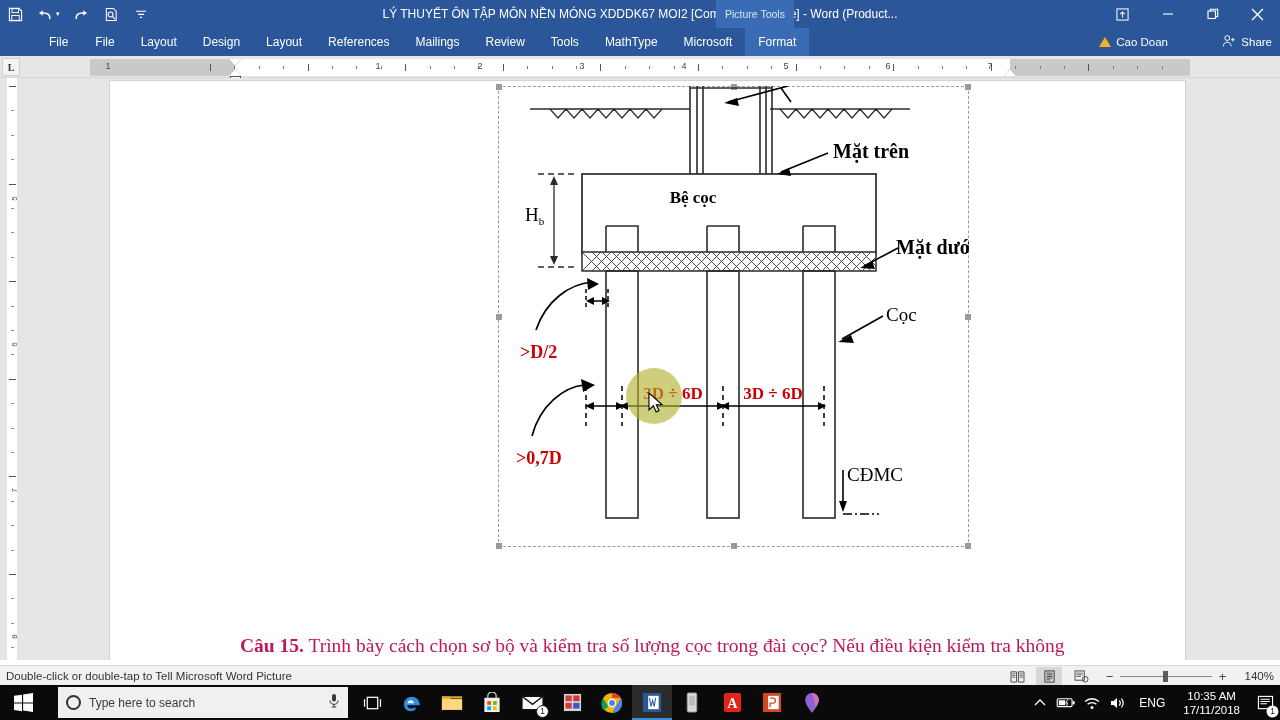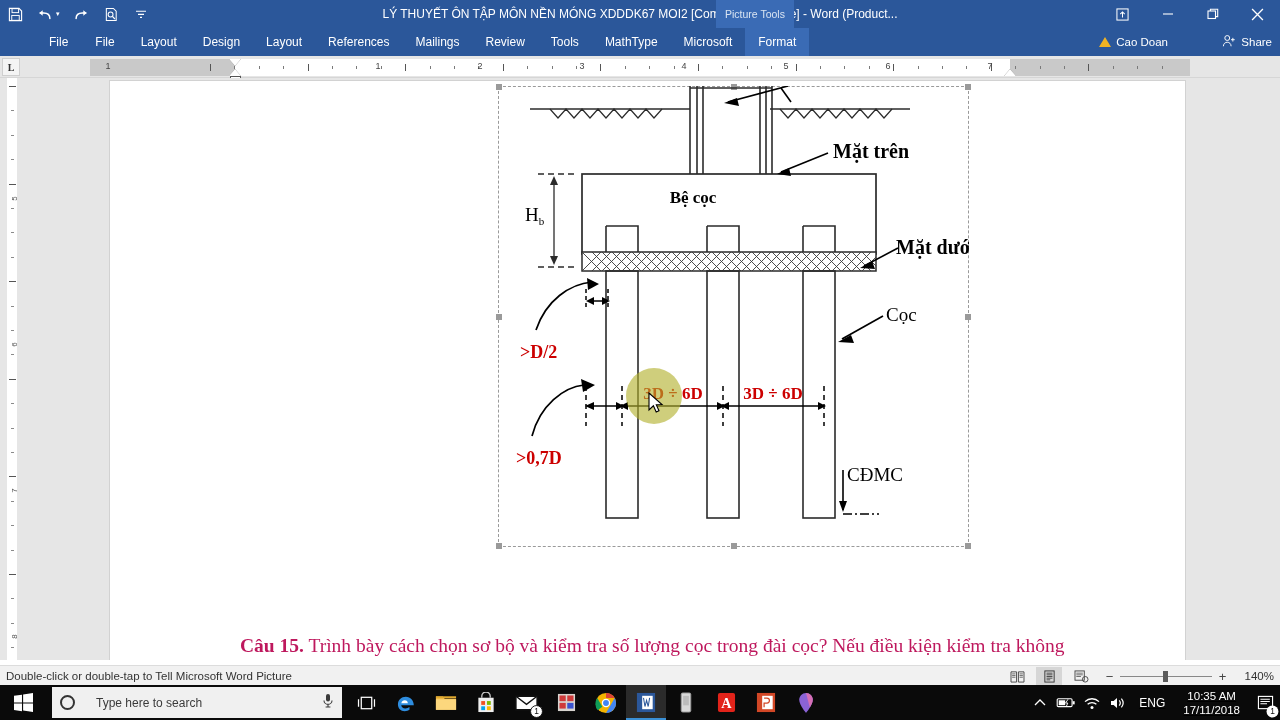--- a/index.html
+++ b/index.html
@@ -173,22 +173,22 @@
 
   
   .taskbar {
     position: absolute; left: 0; top: 685px; width: 1280px; height: 35px;
     background: #0a0a0a; display: flex; align-items: center;
   }
   .start {
     width: 46px; height: 35px; display: flex; align-items: center; justify-content: center;
   }
   .searchbox {
-    width: 290px; height: 31px; background: #f0f0f0; margin-left: 6px;
-    display: flex; align-items: center; padding: 0 8px; gap: 21px;
+    width: 290px; height: 31px; background: #f0f0f0; margin-left: 12px;
+    display: flex; align-items: center; padding: 0 8px; gap: 8px;
   }
   .searchbox .circ {
     width: 15px; height: 15px; border: 2px solid #333; border-radius: 50%;
   }
   .searchbox .ph { font-size: 12px; color: #3a3a3a; flex: 1; }
   .tb-icons { display: flex; align-items: center; height: 35px; margin-left: 4px; }
   .tb-ico {
     width: 40px; height: 35px; display: flex; align-items: center; justify-content: center;
     position: relative;
   }

